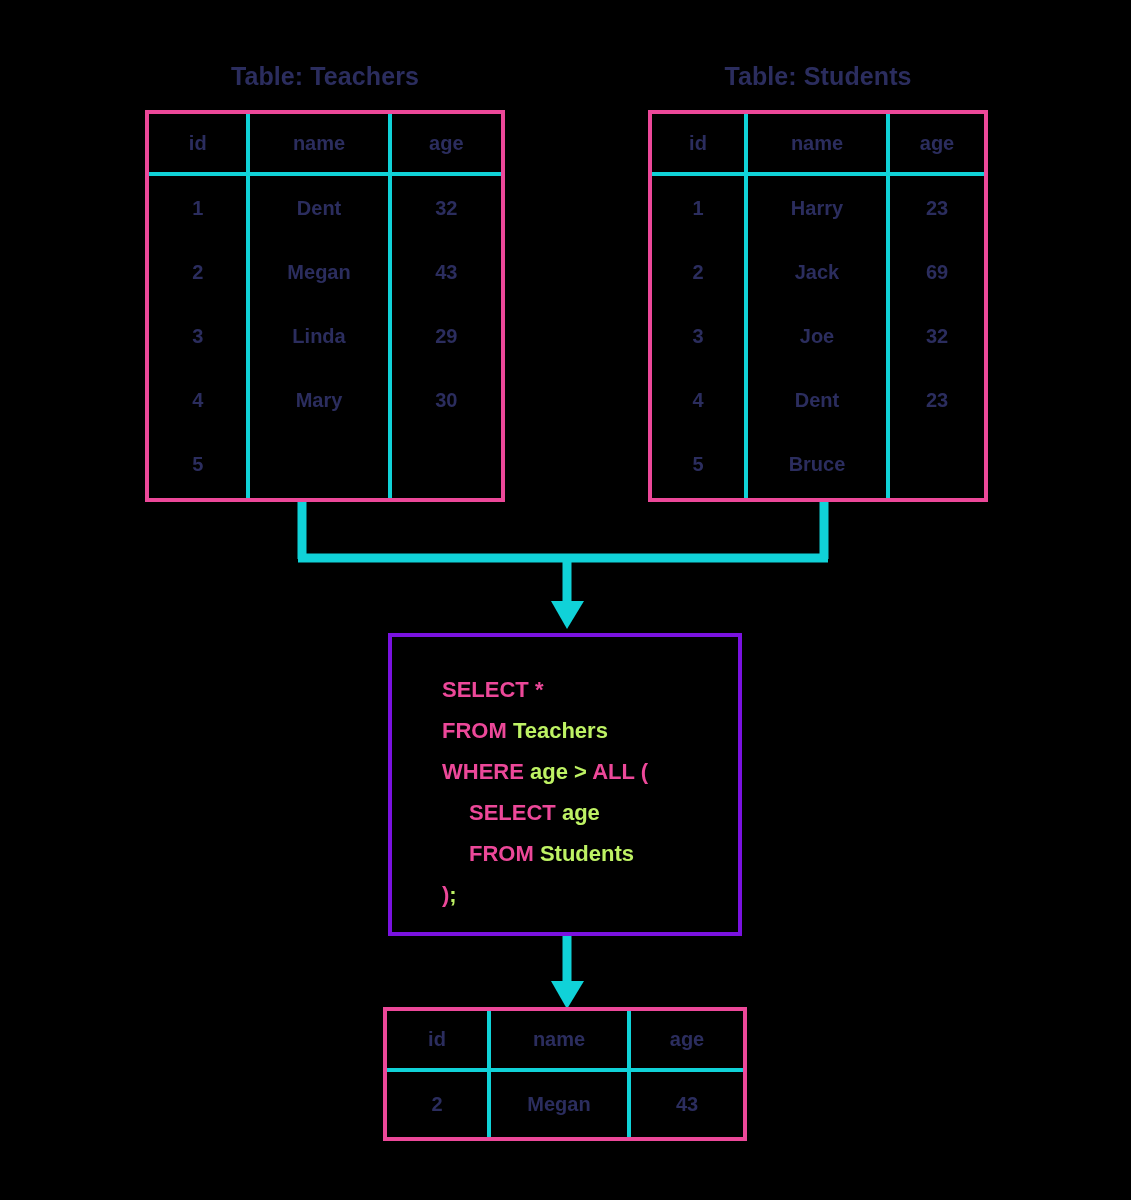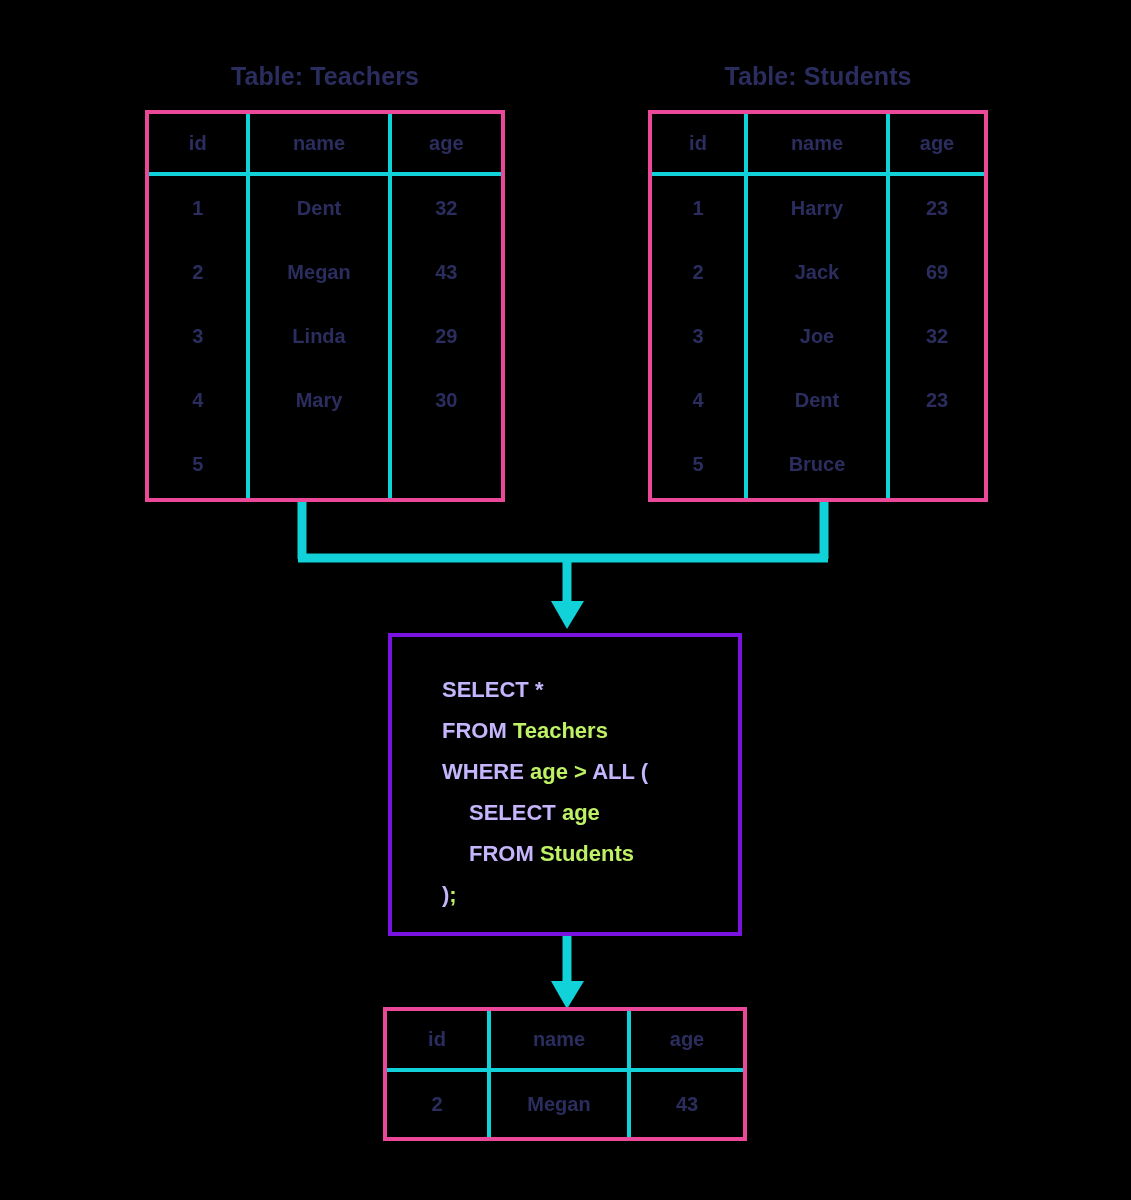--- a/index.html
+++ b/index.html
@@ -134,21 +134,21 @@
   #sql-code {
     position: absolute;
     left: 50px;
     top: 32px;
     font-size: 22px;
     font-weight: 700;
     line-height: 41px;
     white-space: pre;
   }
   .sql-line { white-space: pre; }
-  .kw  { color: #c4b5fd; }
+  .kw  { color: #ec4899; }
   .idf { color: #bef264; }
   .ind { display: inline-block; width: 27px; }
 </style>
 </head>
 <body>
 
 <div id="stage">
 
   <svg id="connectors" viewBox="0 0 1131 1200" xmlns="http://www.w3.org/2000/svg">
 

